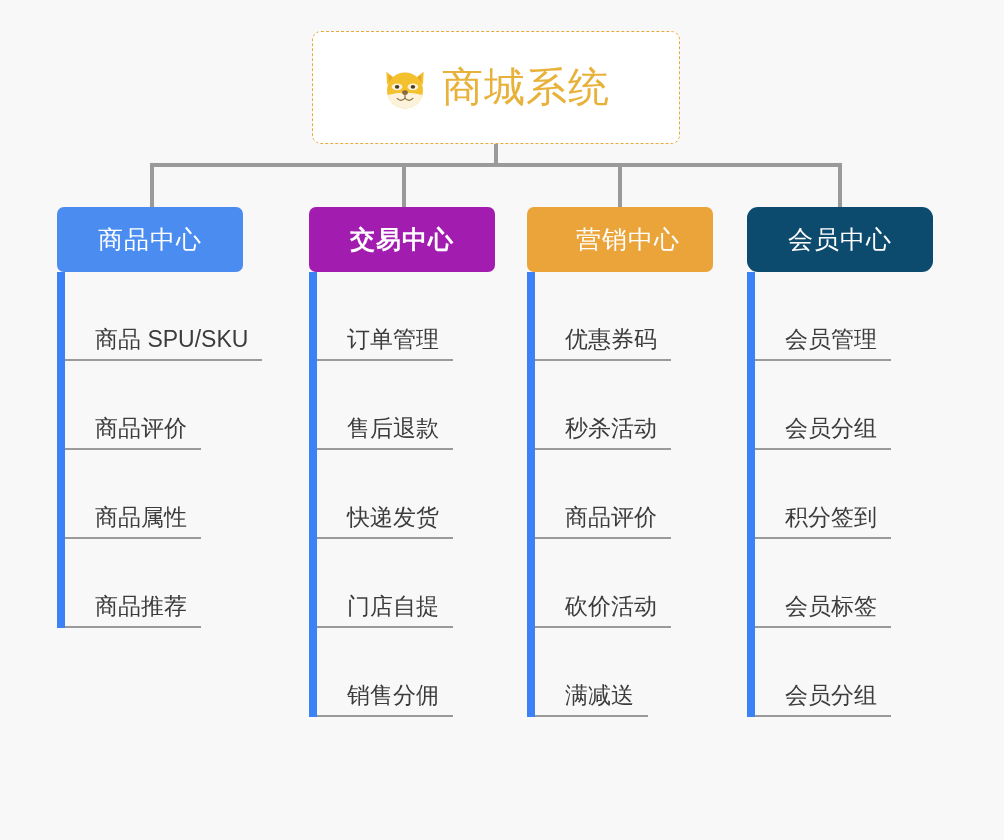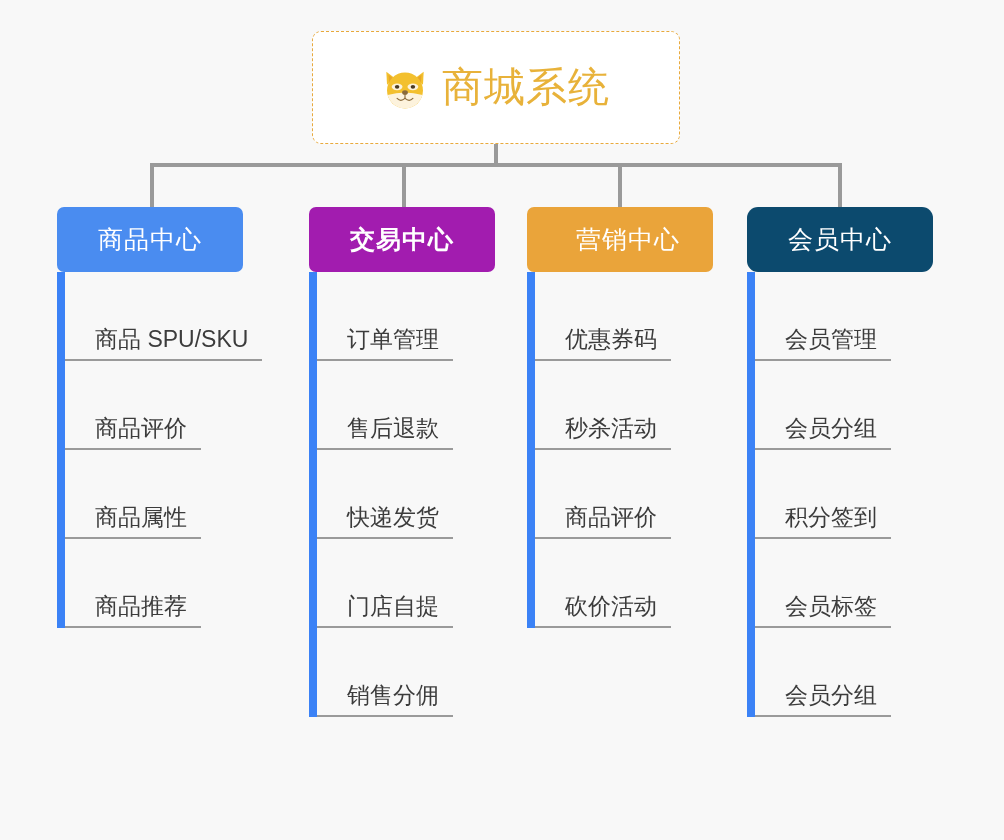--- a/index.html
+++ b/index.html
@@ -182,20 +182,23 @@
       </li>
     <li class="item">
         <span class="item-line">秒杀活动</span>
       </li>
     <li class="item">
         <span class="item-line">商品评价</span>
       </li>
     <li class="item">
         <span class="item-line">砍价活动</span>
       </li>
+    <li class="item">
+        <span class="item-line">满减送</span>
+      </li>
   </ul>
 </div>
 
 <div class="column" style="left:747px; width:186px;">
   <div class="cat-box" style="width: 186px; background: #0c4a6e; border-radius: 11px;">
     <span>会员中心</span>
   </div>
   <ul class="items">
     <li class="item">
         <span class="item-line">会员管理</span>

